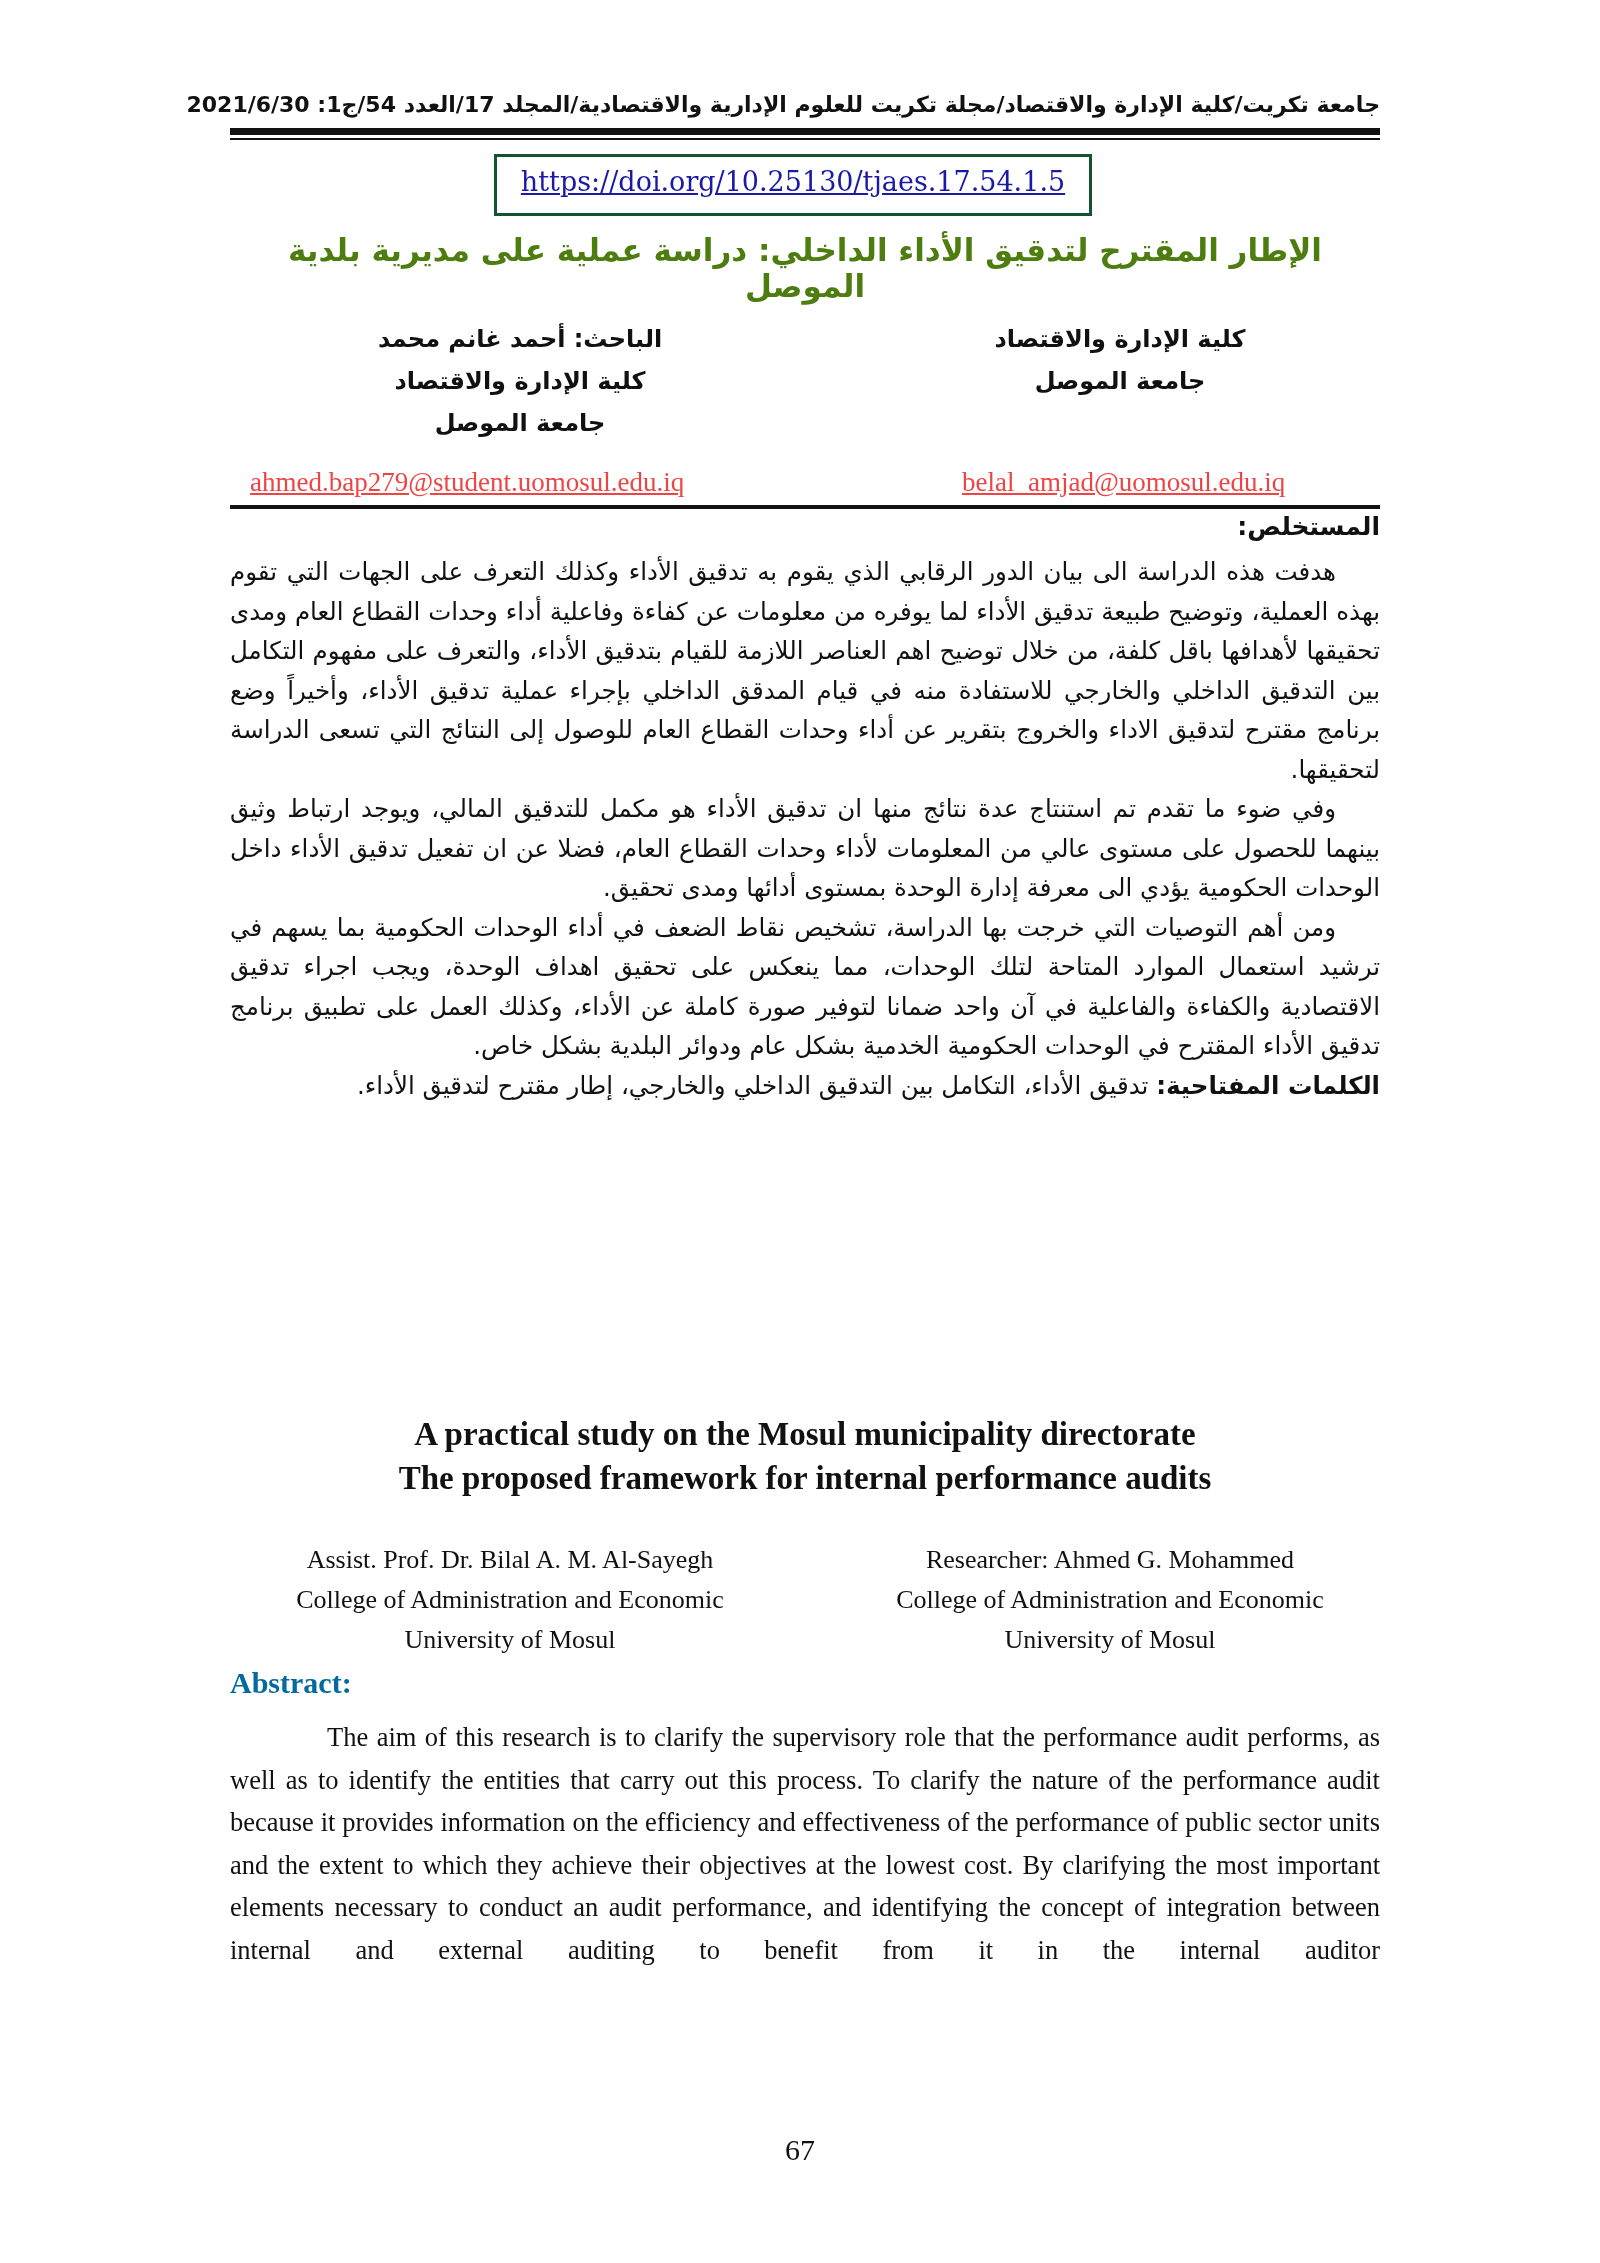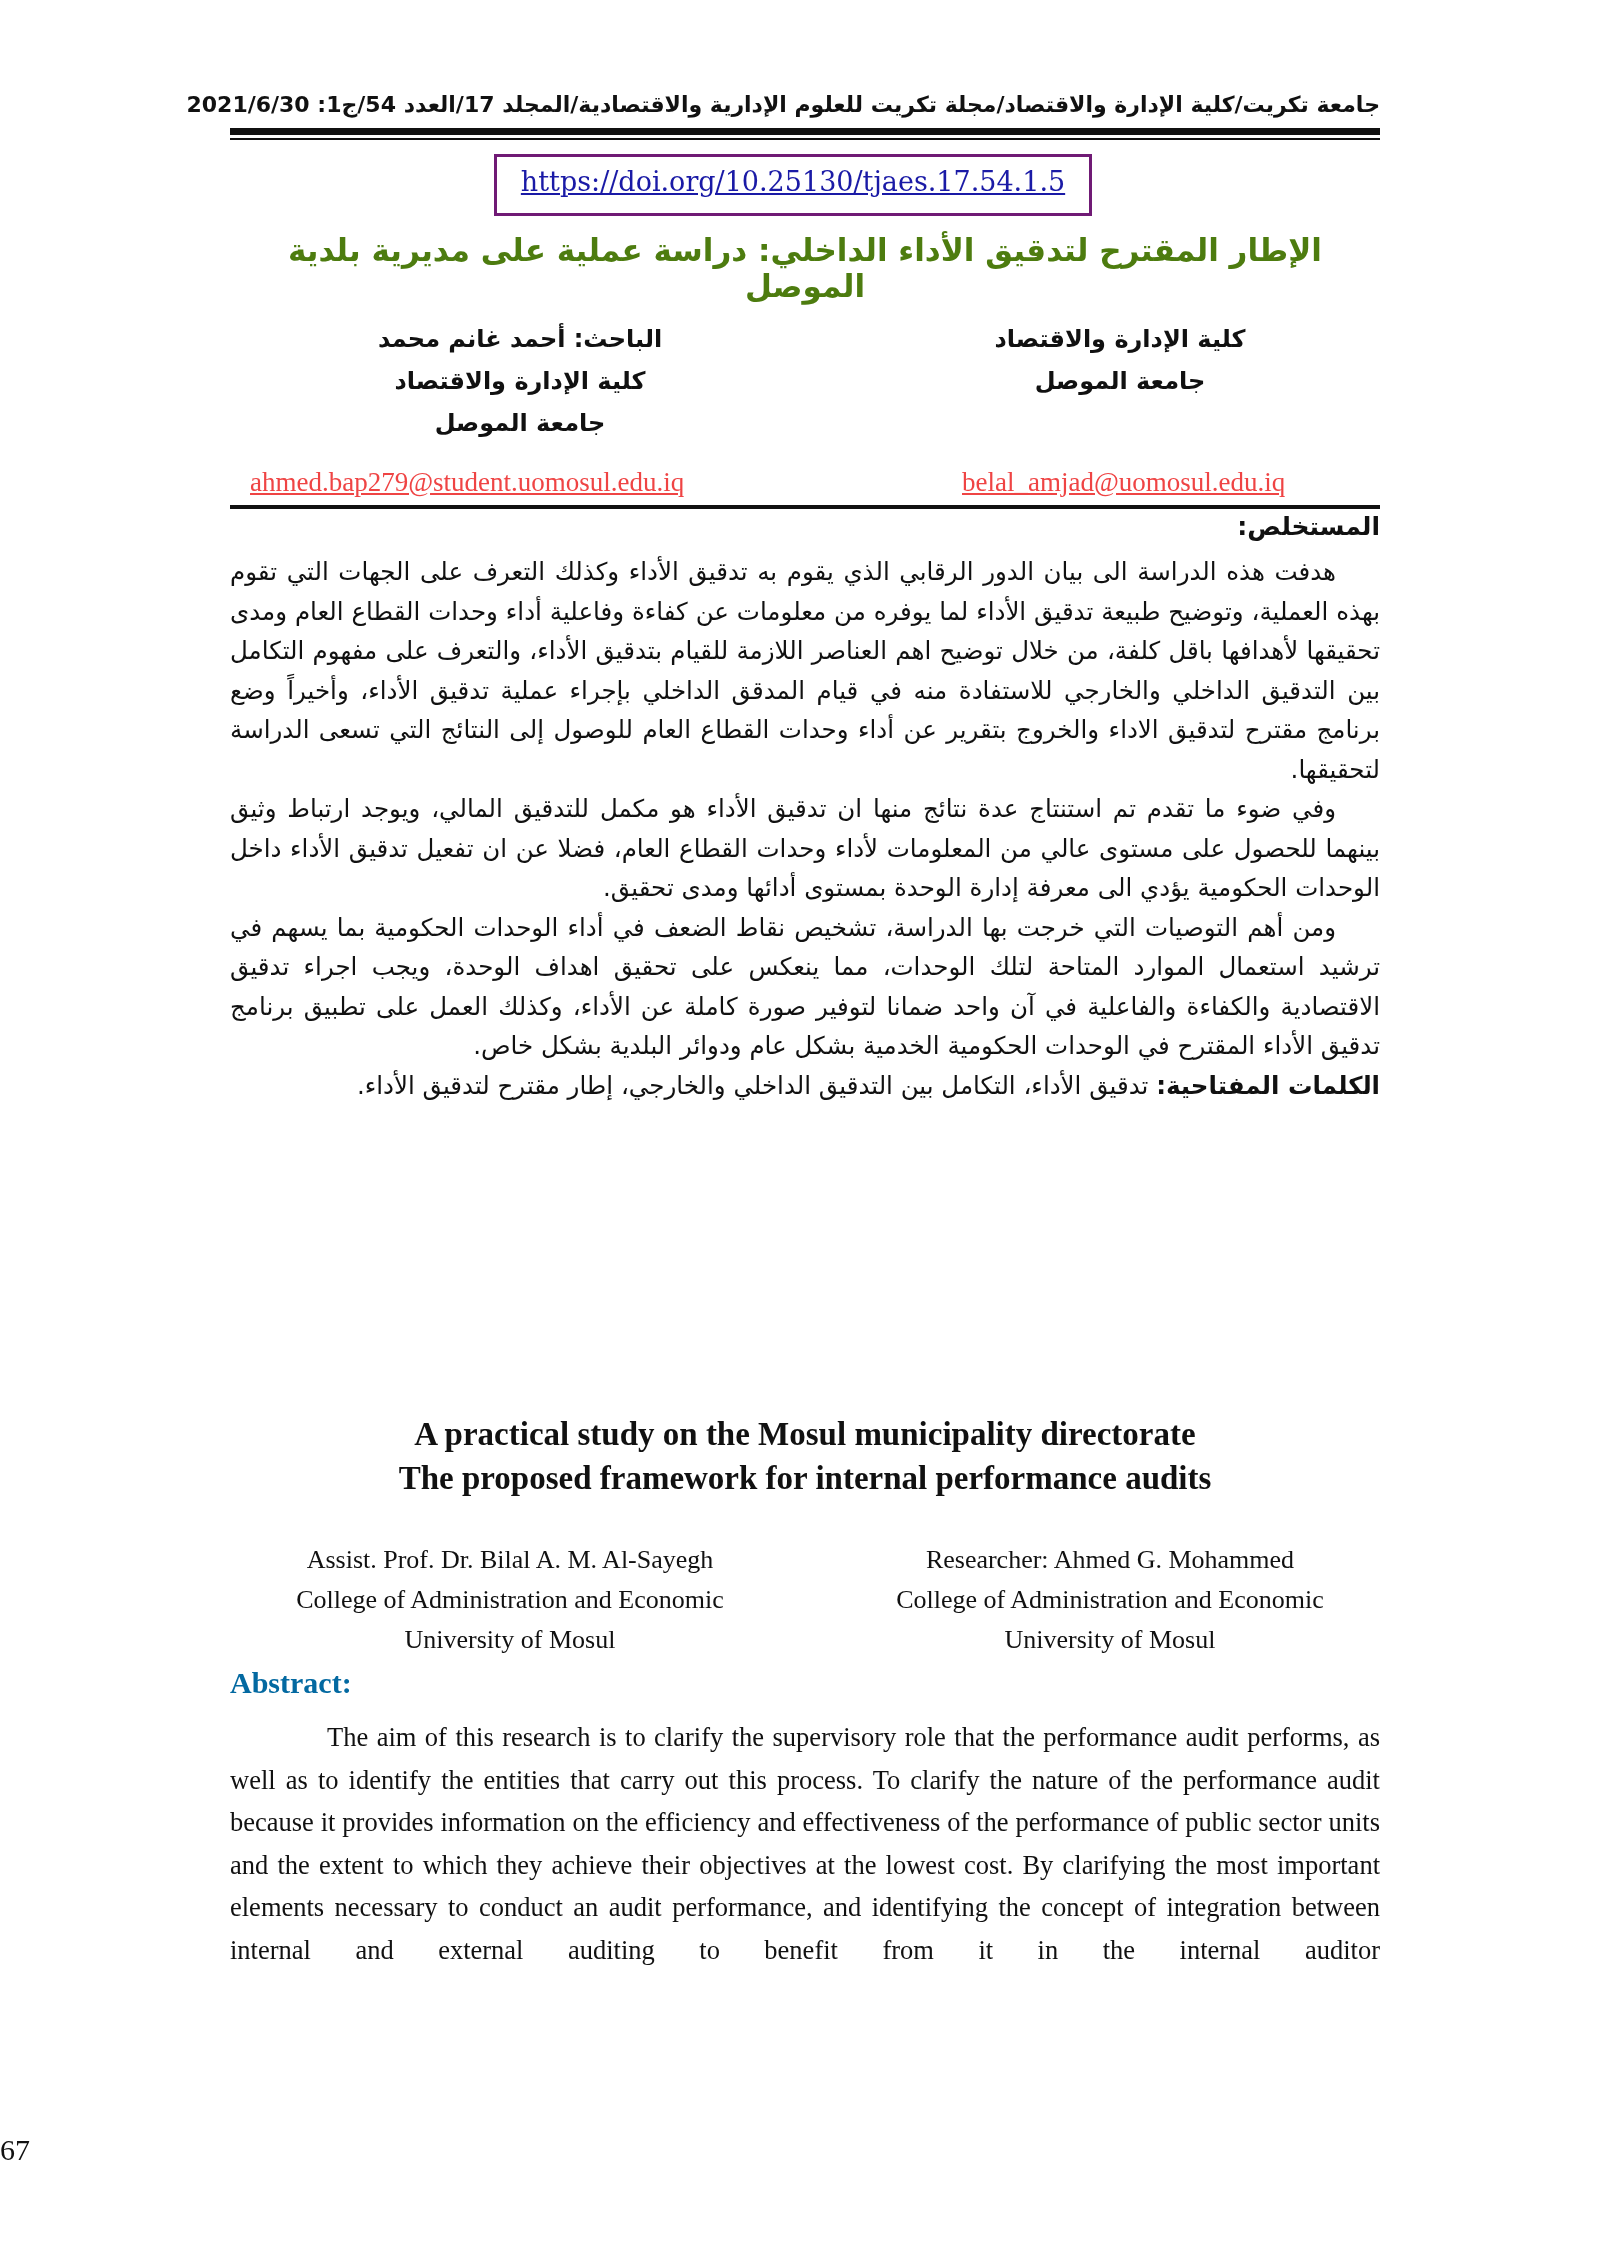--- a/index.html
+++ b/index.html
@@ -10,21 +10,21 @@
     position: absolute; left: 230px; width: 1150px; top: 92px;
     direction: rtl; text-align: right;
     font-family: "DejaVu Sans", sans-serif; font-weight: bold; font-size: 22px; color: #111;
     white-space: nowrap;
   }
   .header-rule-thick { position: absolute; left: 230px; width: 1150px; top: 128px; height: 7px; background: #111; }
   .header-rule-thin  { position: absolute; left: 230px; width: 1150px; top: 138px; height: 2px; background: #111; }
 
   .doi-box {
     position: absolute; left: 494px; top: 154px; width: 598px; height: 62px;
-    border: 3px solid #701a75; box-sizing: border-box; text-align: center;
+    border: 3px solid #14532d; box-sizing: border-box; text-align: center;
   }
   .doi-link {
     display: inline-block; margin-top: 9px;
     font-family: "DejaVu Serif", serif; font-size: 27px; color: #1a1aa6; text-decoration: underline;
   }
 
   .ar-title {
     position: absolute; left: 230px; width: 1150px; top: 232px; text-align: center; direction: rtl;
     font-family: "DejaVu Sans", sans-serif; font-weight: bold; font-size: 31px; color: #4d7c0f;
   }
@@ -59,21 +59,21 @@
   .en-author-right { left: 840px; }
 
   .en-abstract-heading { position: absolute; left: 230px; top: 1666px;
     font-family: "Liberation Serif", serif; font-weight: bold; font-size: 30px; color: #0369a1; }
   .en-abstract {
     position: absolute; left: 230px; width: 1150px; top: 1716px;
     font-family: "Liberation Serif", serif; font-size: 26.5px; line-height: 42.5px; text-align: justify; text-align-last: justify; color: #111;
   }
   .en-abstract .first { text-indent: 97px; display: block; }
 
-  .page-number { position: absolute; left: 0; width: 1600px; top: 2133px; text-align: left;
+  .page-number { position: absolute; left: 0; width: 1600px; top: 2133px; text-align: center;
     font-family: "Liberation Serif", serif; font-size: 30px; color: #111; }
 </style>
 </head>
 <body>
 
 <div class="page">
 
   <div class="running-header">جامعة تكريت/كلية الإدارة والاقتصاد/مجلة تكريت للعلوم الإدارية والاقتصادية/المجلد 17/العدد 54/ج1: 2021/6/30</div>
   <div class="header-rule-thick"></div>
   <div class="header-rule-thin"></div>

